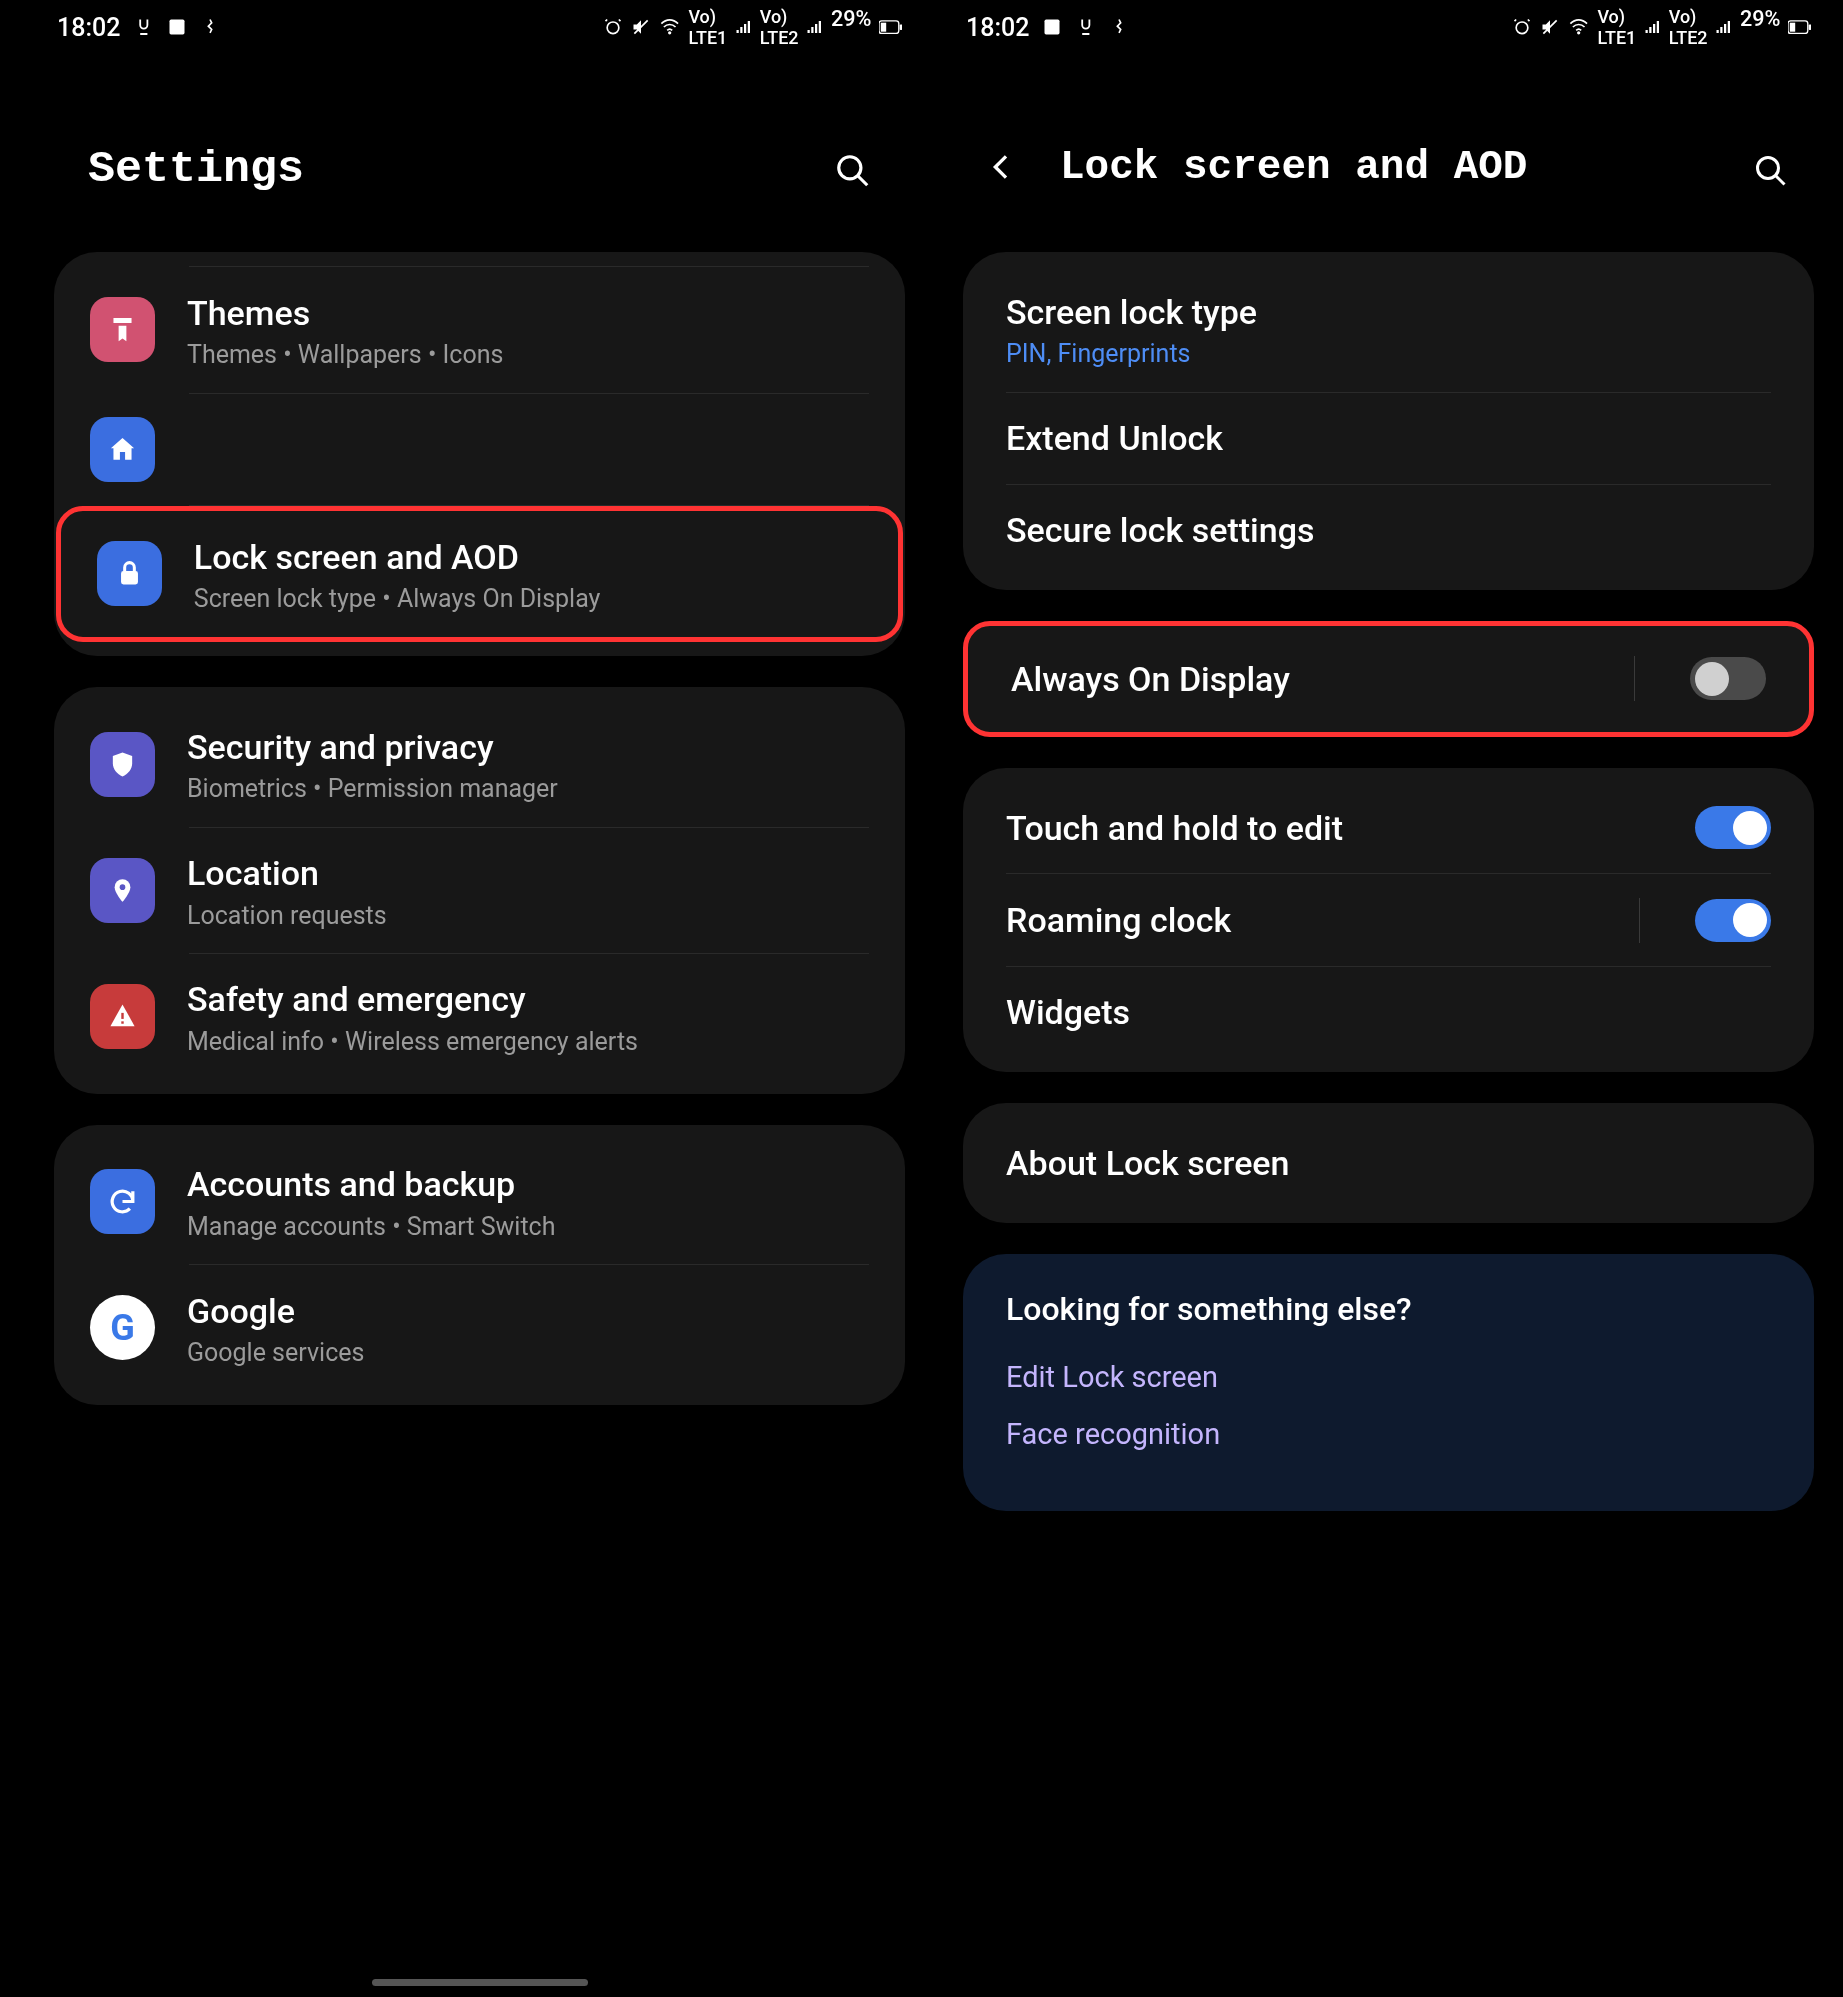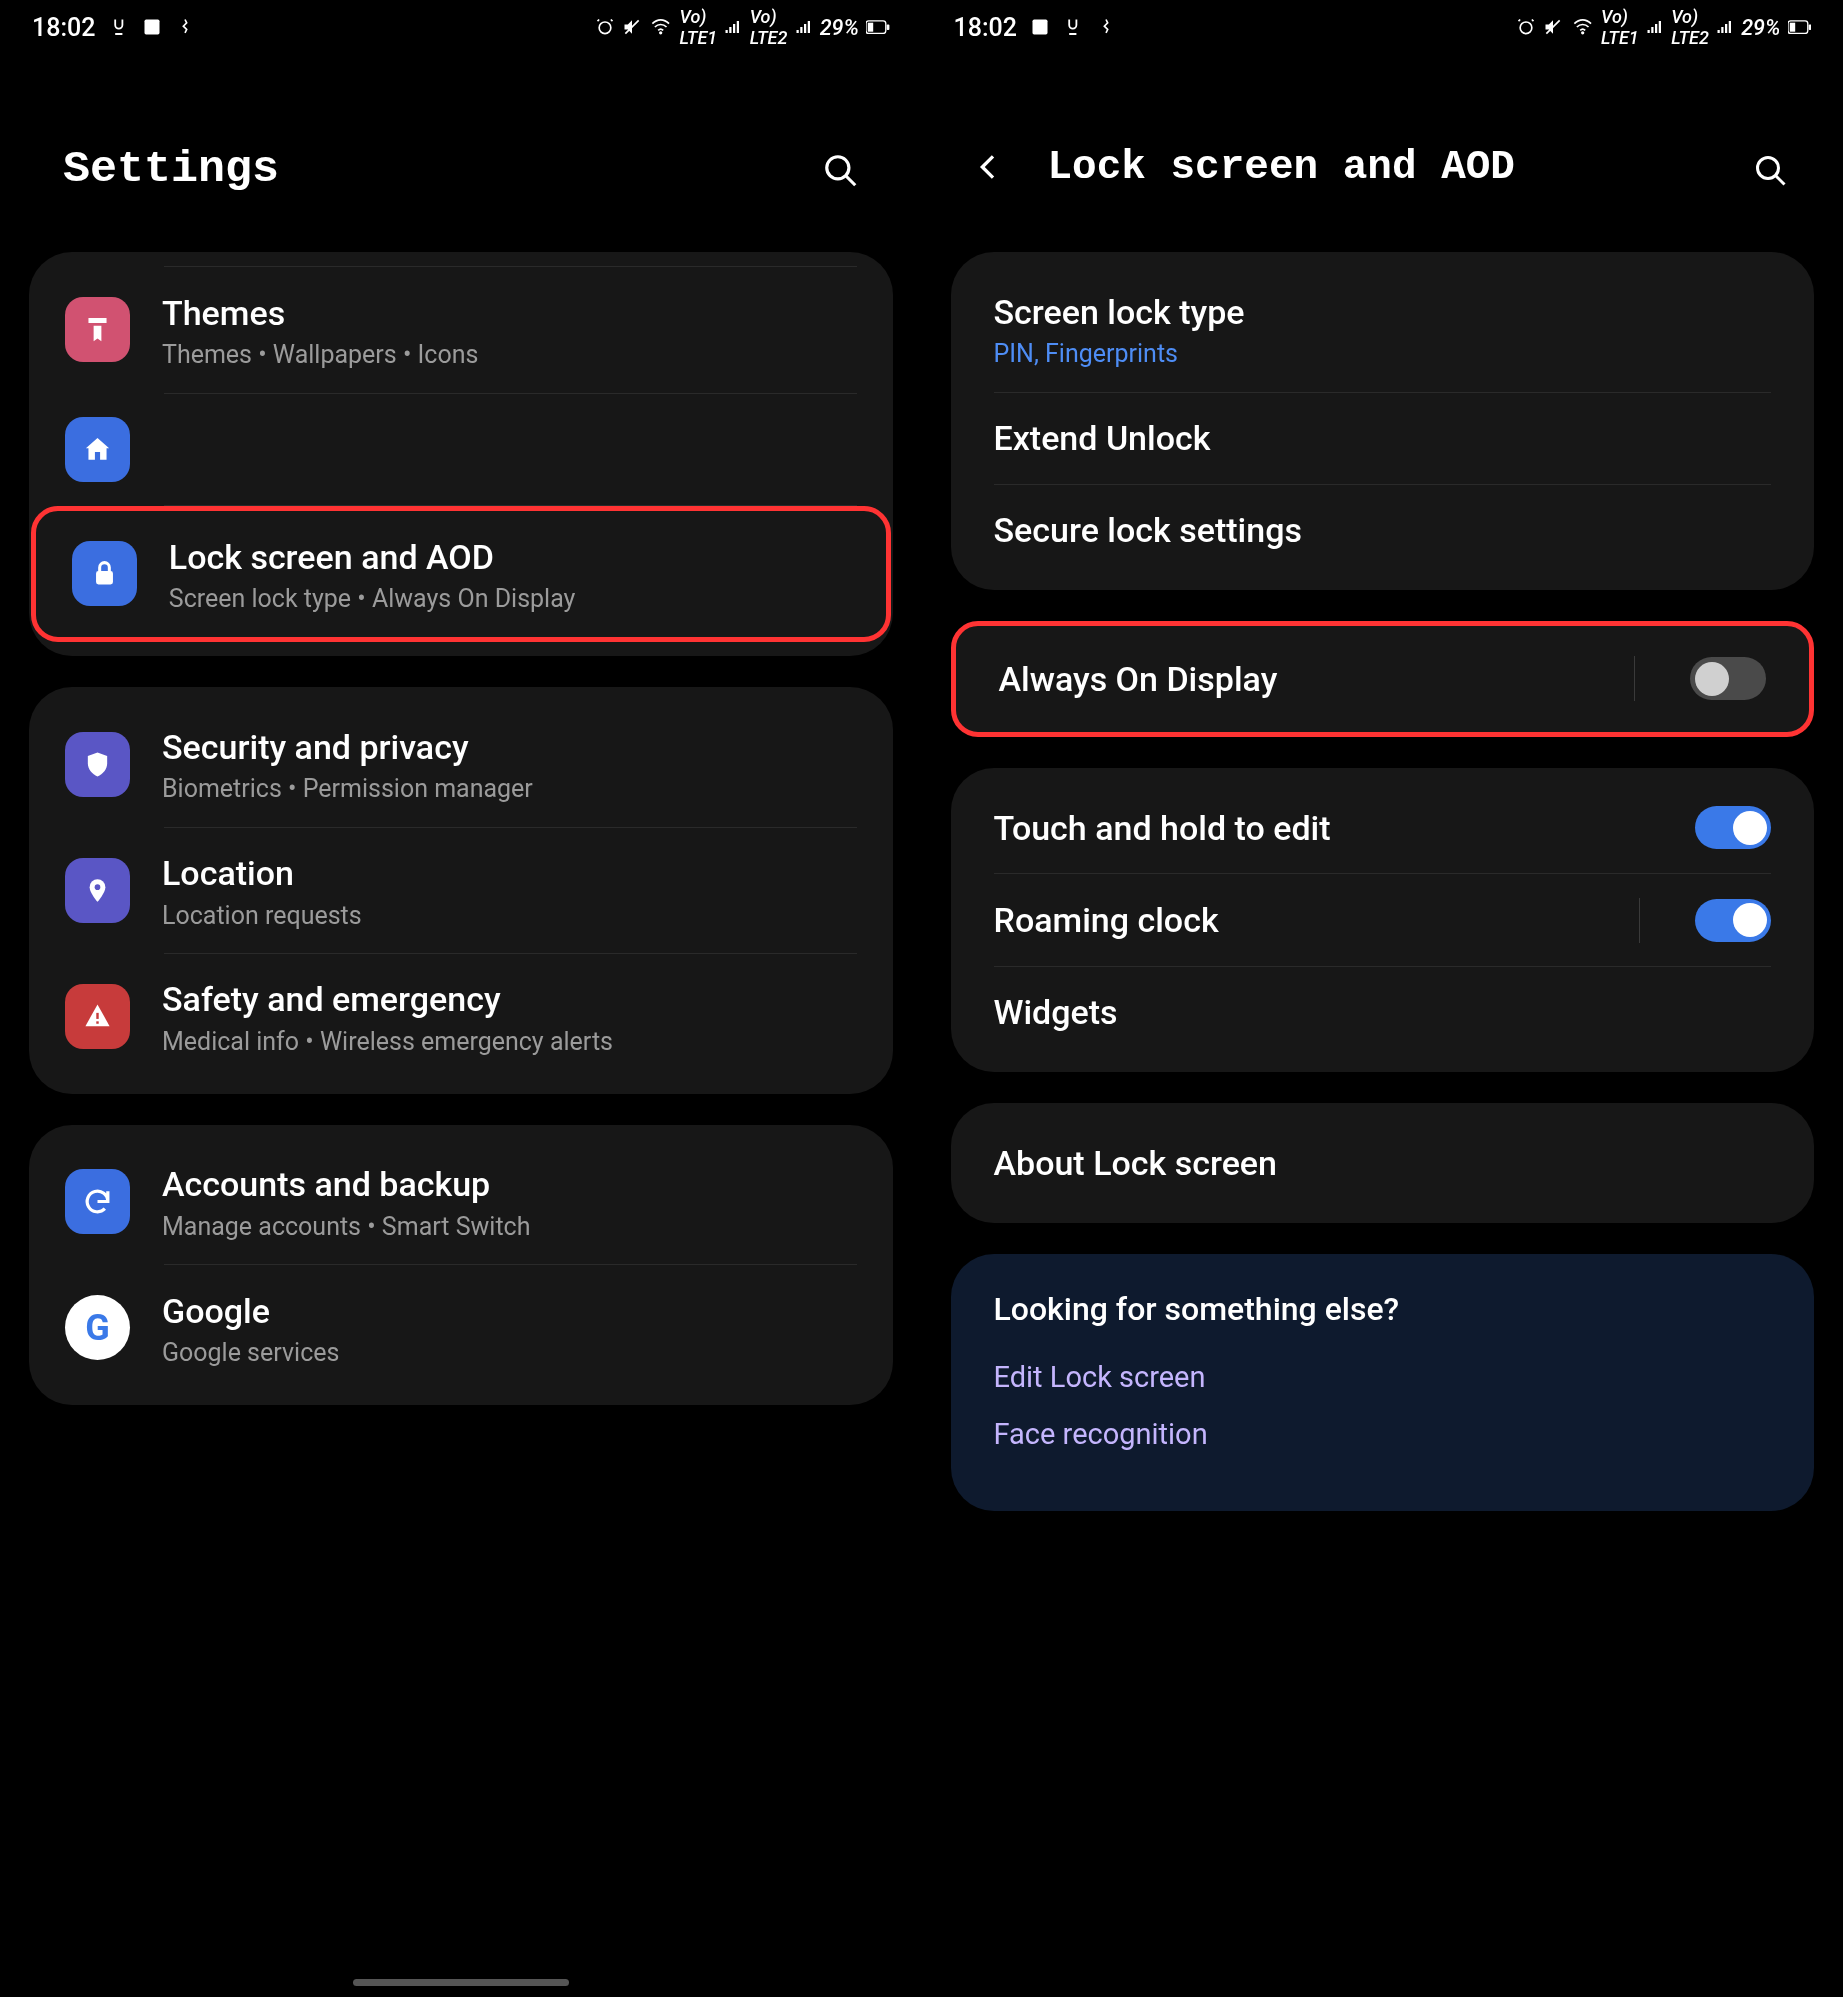--- a/index.html
+++ b/index.html
@@ -1,23 +1,23 @@
 <!DOCTYPE html>
 <html style="font-size:14.4px"><head>
 <meta charset="utf-8">
 <style>
   * { box-sizing: border-box; margin: 0; padding: 0; }
   html, body { background: #000; color: #fff; font-family: -apple-system, BlinkMacSystemFont, "Segoe UI", Roboto, Helvetica, Arial, sans-serif; }
-  .container { width: 1843px; height: 1997px; display: flex; background: #000; }
+  .container { width: 1843px; height: 1997px; display: flex; background: #000; padding-left: 25px; }
   .phone { width: 922px; height: 100%; background: #000; position: relative; display: flex; flex-direction: column; }
 
   
   .status-bar { height: 54px; display: flex; align-items: center; justify-content: space-between; padding: 0 32px; font-size: 25px; font-weight: 500; }
   .status-left { display: flex; align-items: center; gap: 12.6px; }
-  .status-right { display: flex; align-items: center; gap: 7.2px; font-size: 21.6px; font-style: italic; }
+  .status-right { display: flex; gap: 7.2px; font-size: 21.6px; }
   .status-icon { display: inline-flex; align-items: center; }
 
   
   .header { display: flex; align-items: flex-start; padding: 90px 54px 36px 63px; font-family: Liberation Mono, monospace; }
   .header.inner { padding: 90px 45px 36px 45px; gap: 36px; }
   .header-title { font-size: 45px; font-weight: 700; flex: 1; }
   .header-title.inner { font-size: 41px; font-weight: 700; }
   .search-btn { width: 54px; height: 54px; display: flex; align-items: center; justify-content: center; }
   .back-btn { width: 45px; height: 45px; display: flex; align-items: center; justify-content: center; }
 

